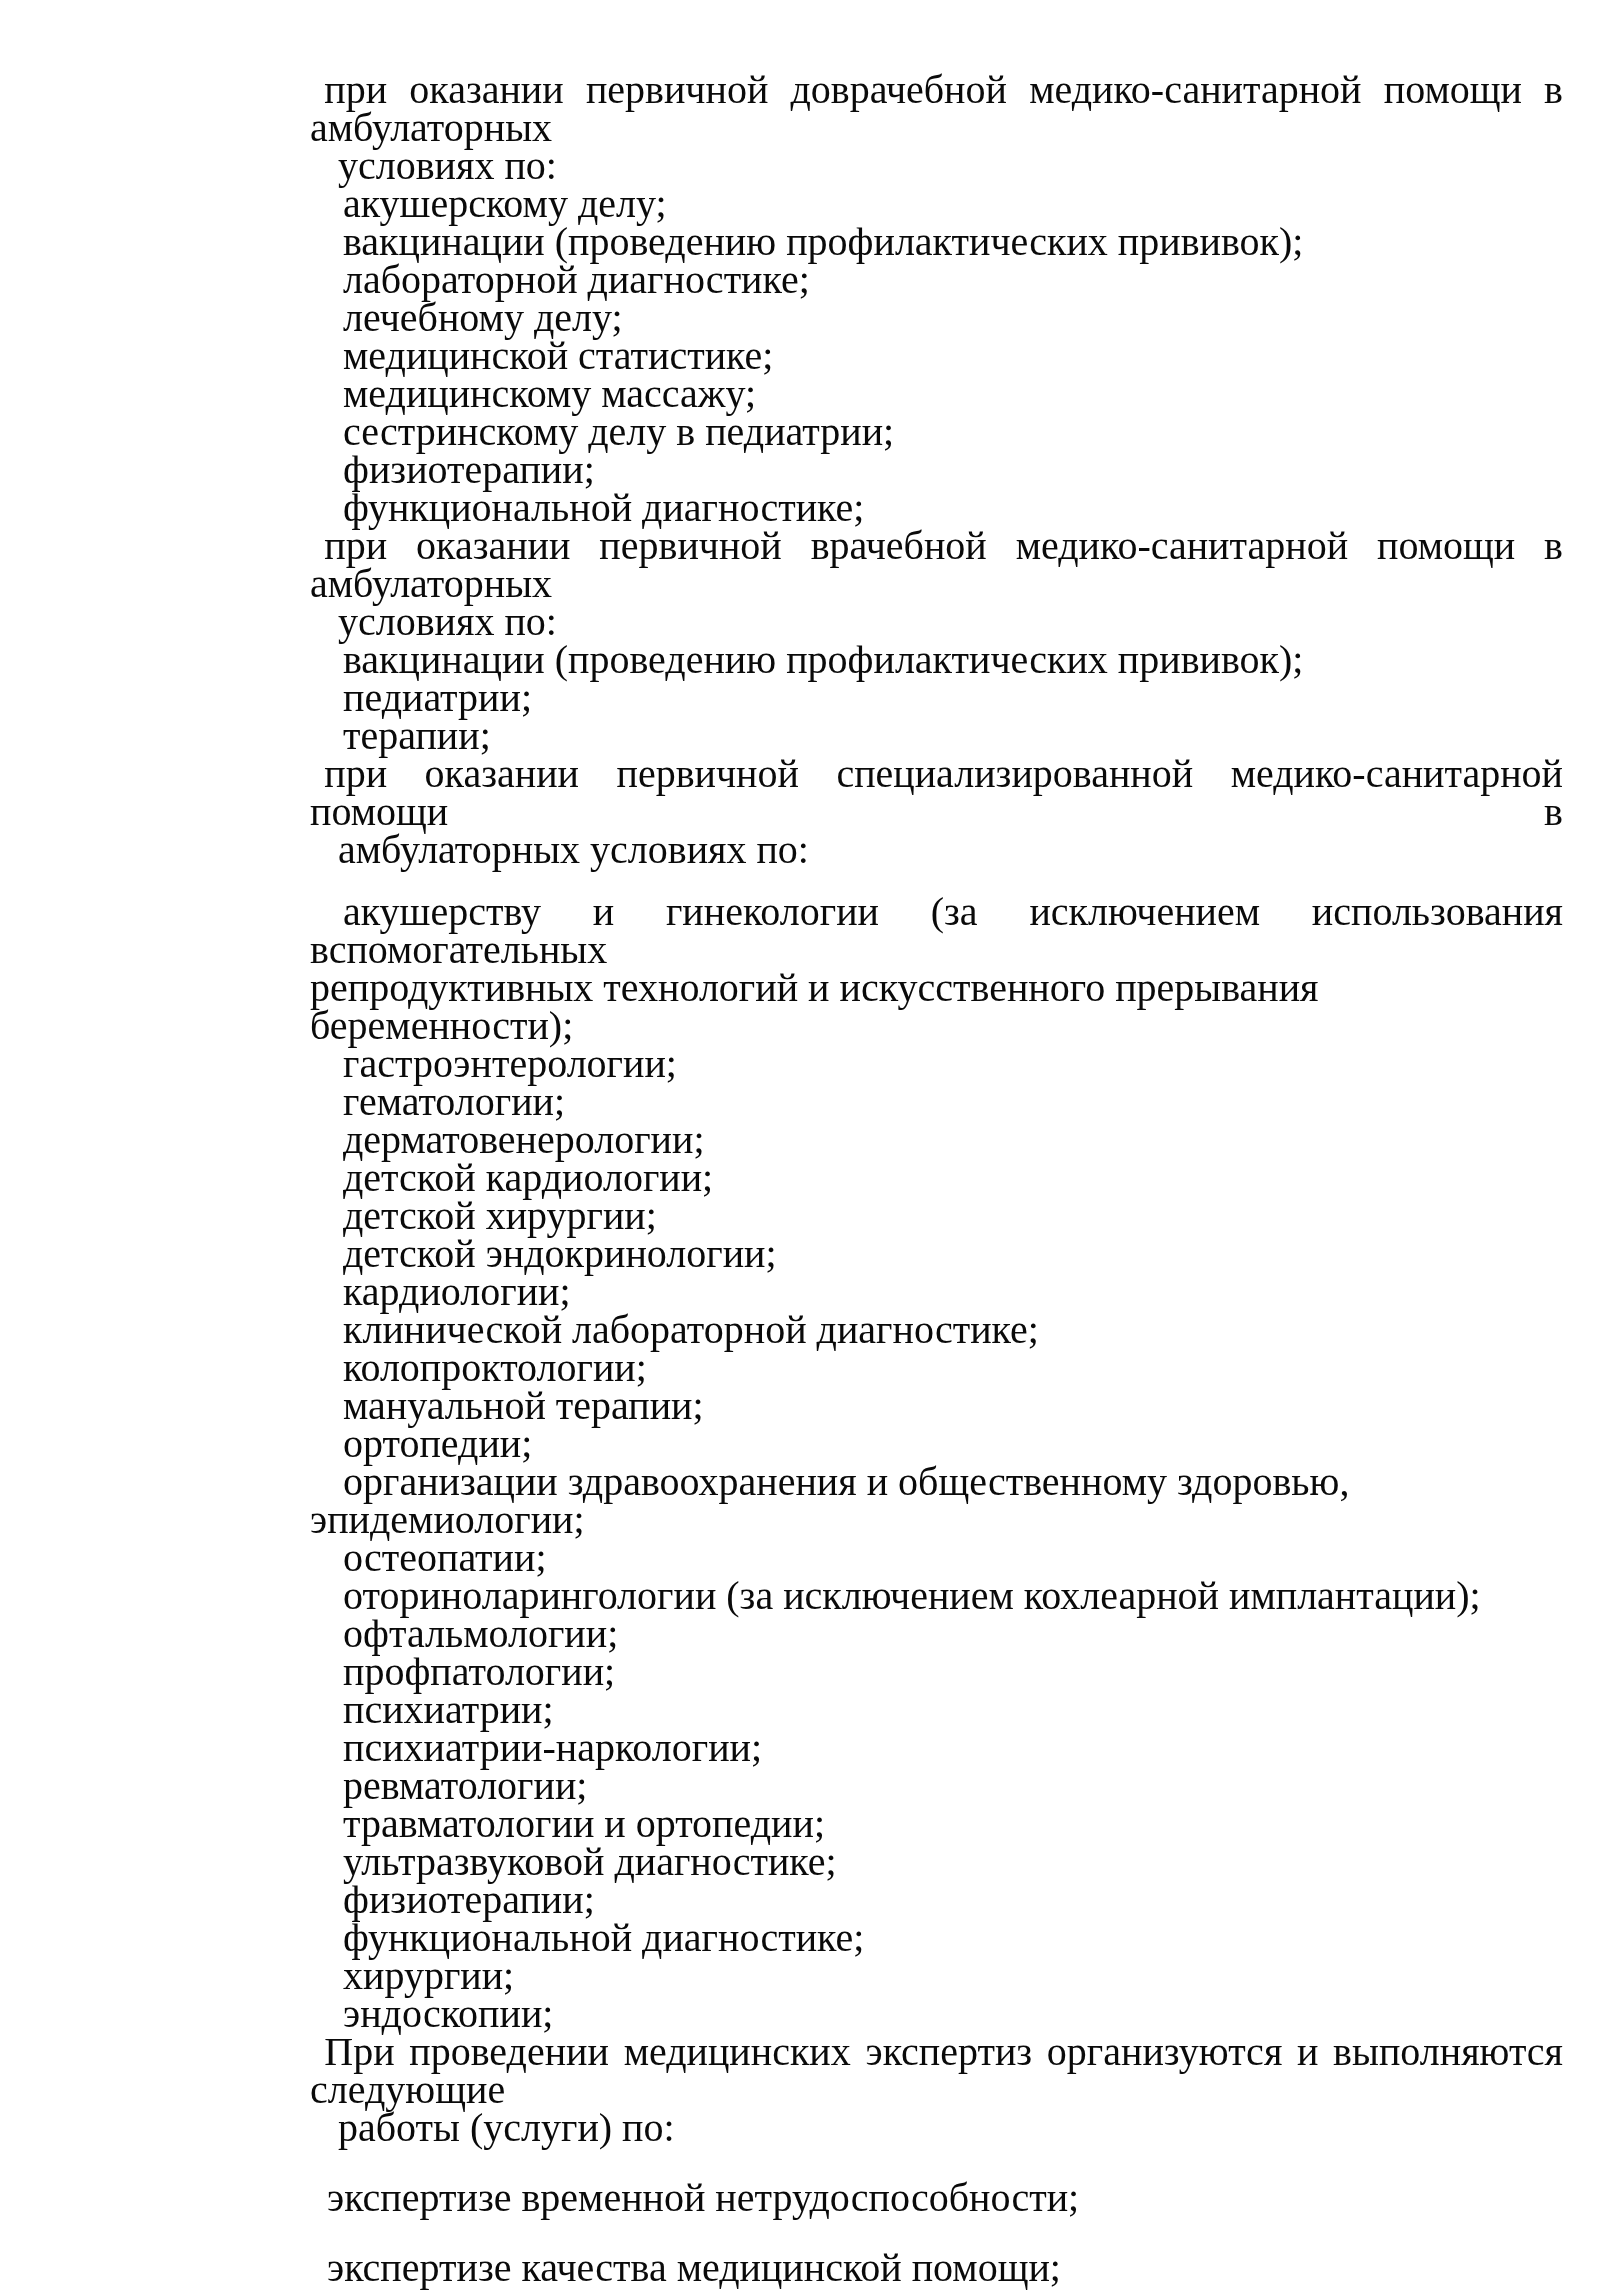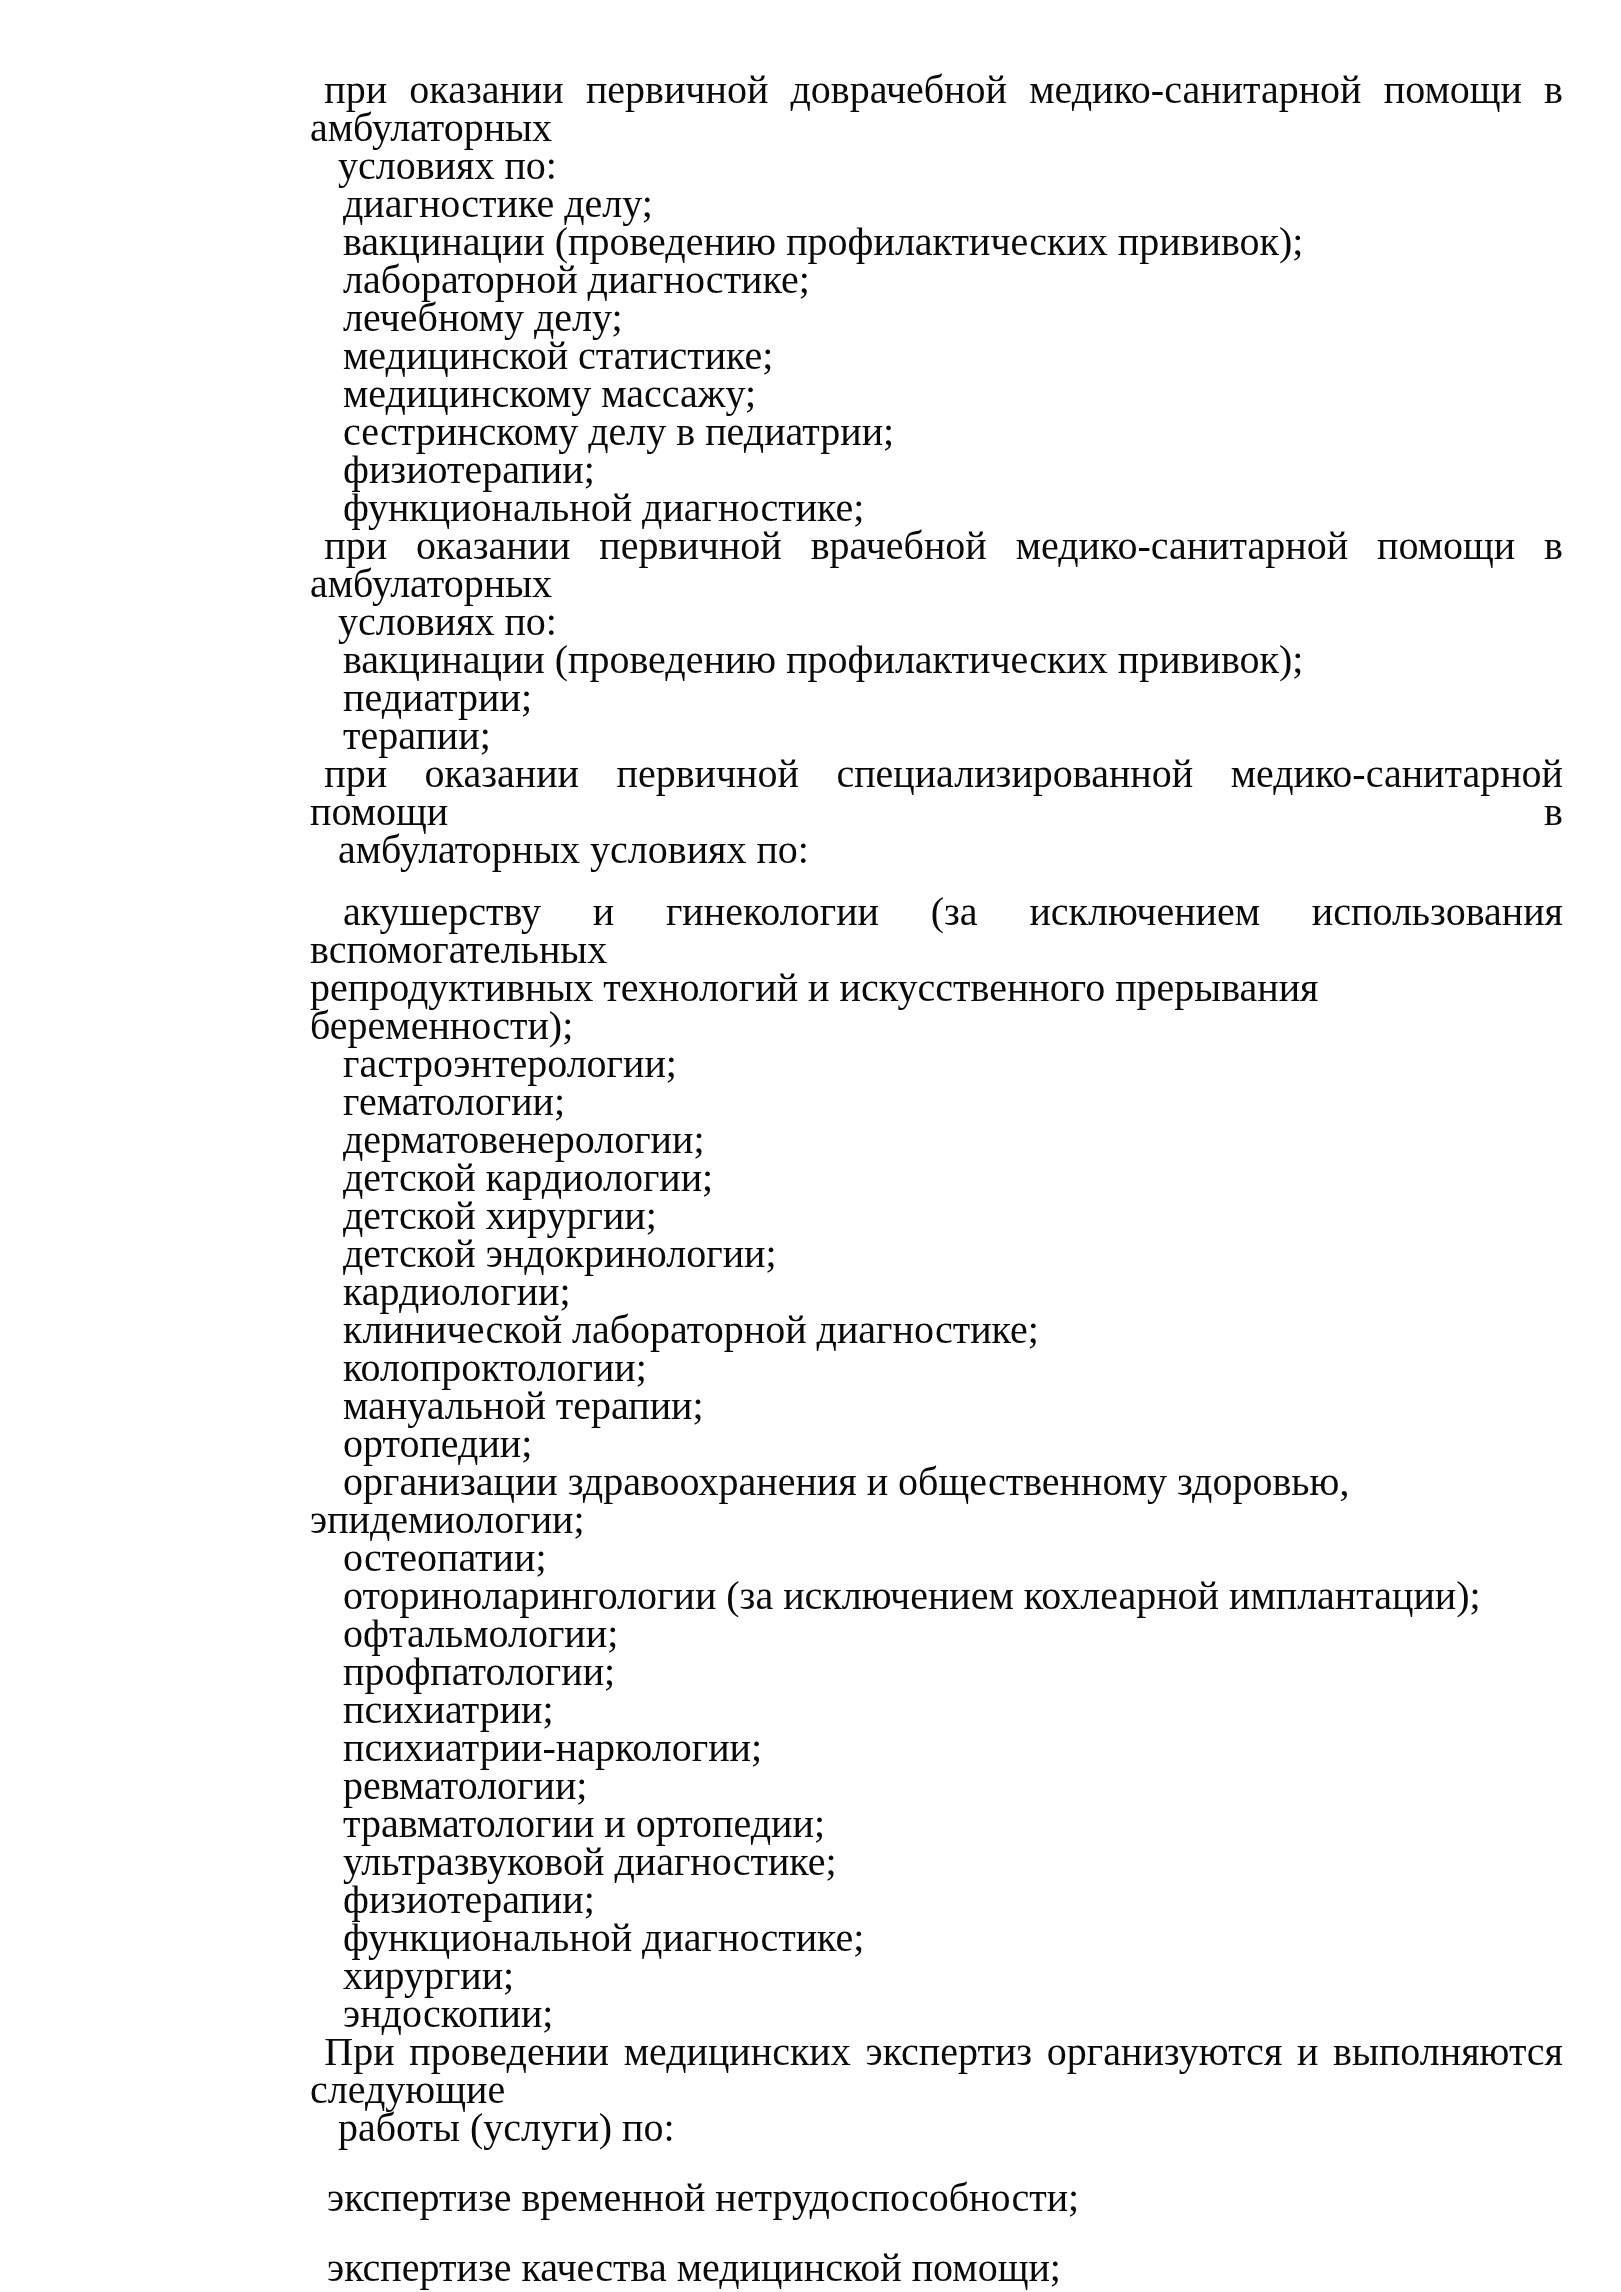--- a/index.html
+++ b/index.html
@@ -70,21 +70,21 @@
     margin-top: 32px;
   }
 </style>
 </head>
 <body style="background: rgb(255, 255, 255);">
 
 <div class="page">
   <div class="doc-text" style="color: rgb(10, 10, 10);">
       <div class="ln para-first">при оказании первичной доврачебной медико-санитарной помощи в амбулаторных</div>
       <div class="ln para-rest">условиях по:</div>
-      <div class="ln item">диагностике делу;</div>
+      <div class="ln item">акушерскому делу;</div>
       <div class="ln item">вакцинации (проведению профилактических прививок);</div>
       <div class="ln item">лабораторной диагностике;</div>
       <div class="ln item">лечебному делу;</div>
       <div class="ln item">медицинской статистике;</div>
       <div class="ln item">медицинскому массажу;</div>
       <div class="ln item">сестринскому делу в педиатрии;</div>
       <div class="ln item">физиотерапии;</div>
       <div class="ln item">функциональной диагностике;</div>
       <div class="ln para-first">при оказании первичной врачебной медико-санитарной помощи в амбулаторных</div>
       <div class="ln para-rest">условиях по:</div>

